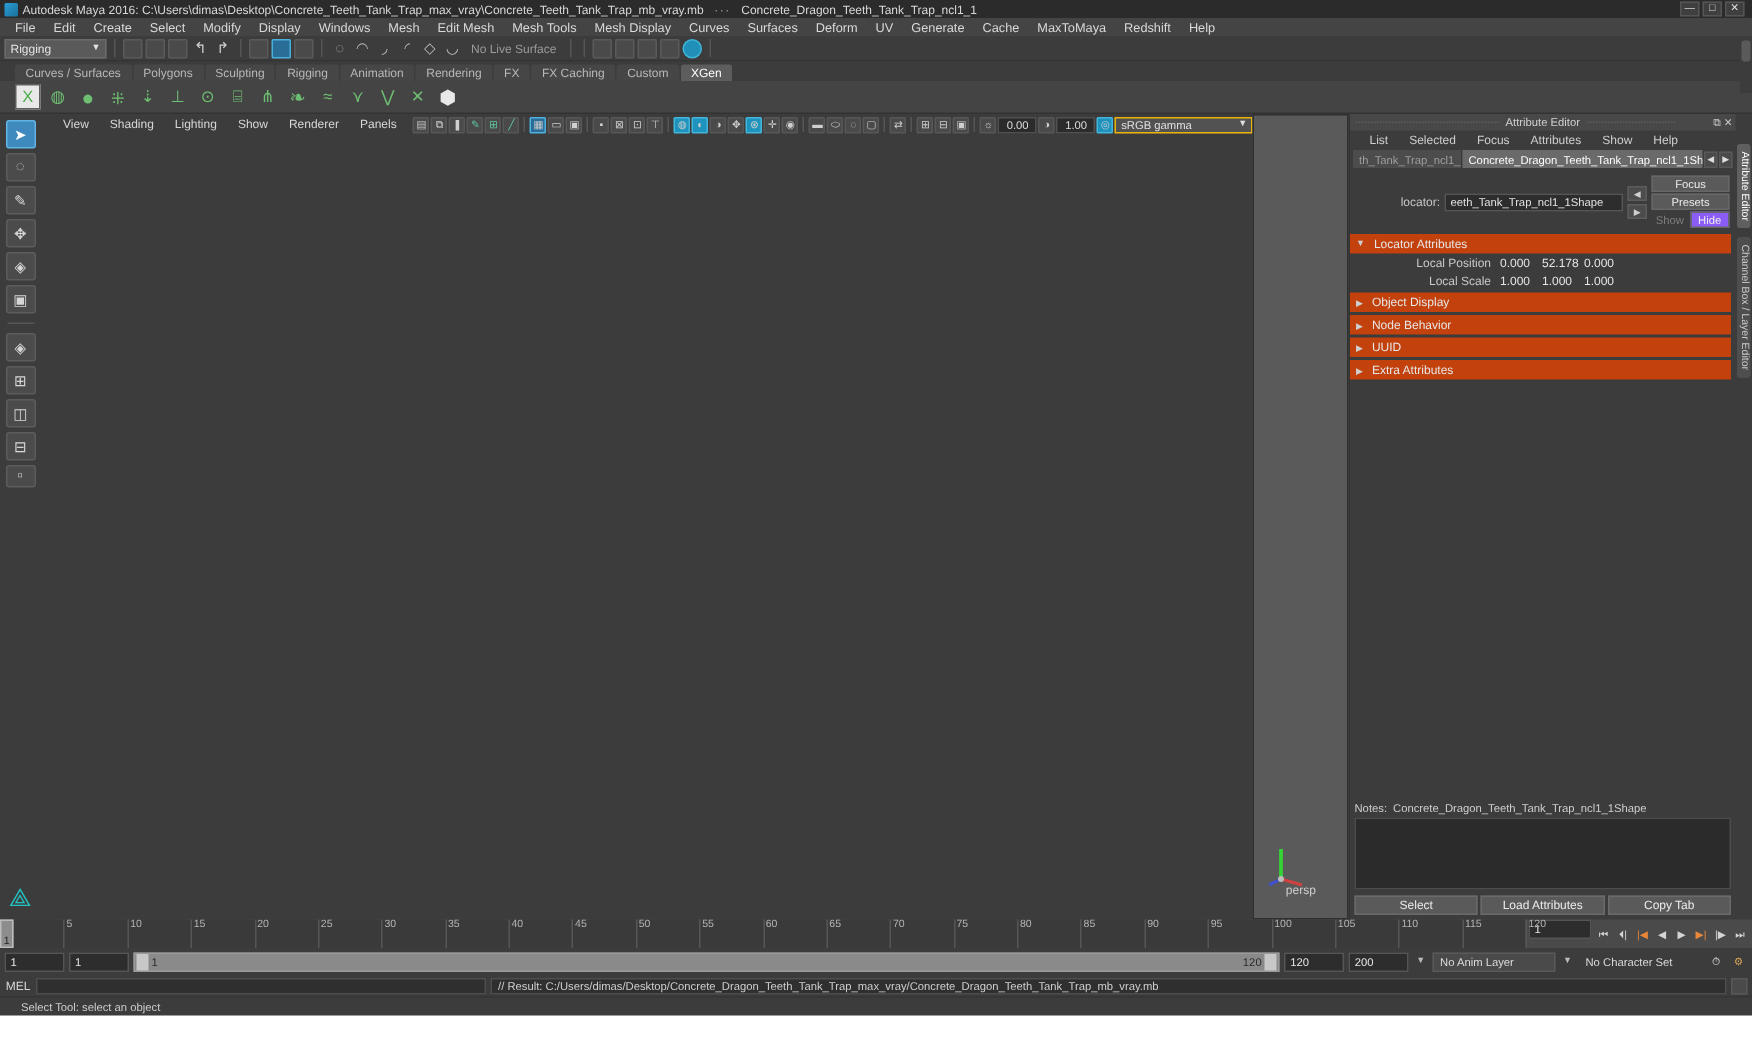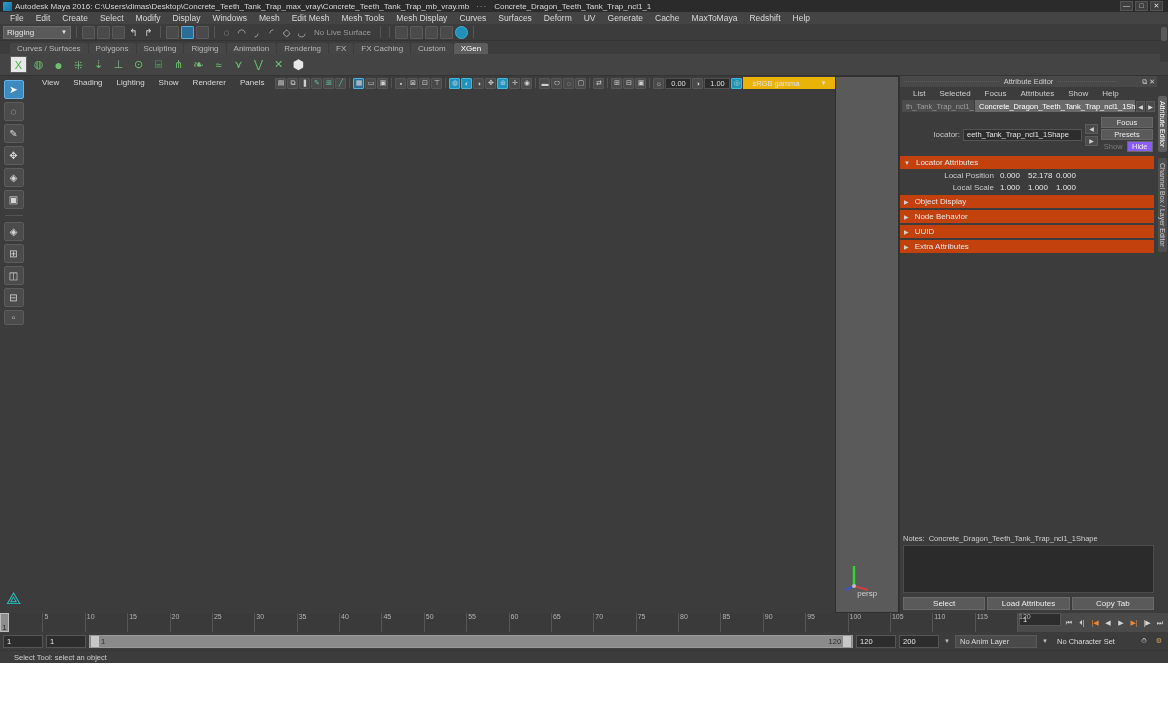--- a/index.html
+++ b/index.html
@@ -57,21 +57,21 @@
   .vpmenu{ height:12px; background:#3c3c3c; display:flex; align-items:center; padding-left:8px; font-size:8px;}
   .vpmenu span{ padding:0 7px; color:#d7d7d7;}
   .vptools{ height:14px;background:#3c3c3c; display:flex;align-items:center; gap:1px; padding-left:4px;}
   .vi{ width:11px;height:11px;background:#4a4a4a;border:1px solid #575757;border-radius:1px;flex:none;
        display:flex;align-items:center;justify-content:center;font-size:7px;color:#cfcfcf;}
   .vi.on{ background:#2a6d96;border-color:#4fb2de;}
   .vi.cy{ background:#1e93bd;border-color:#45b6da;}
   .vsep{ width:1px;height:10px;background:#555;margin:0 2px;}
   .vnum{ width:26px;height:11px;background:#2b2b2b;border:1px solid #505050;font-size:7.5px;color:#ddd;
          display:flex;align-items:center;justify-content:center;}
-  .gamma{ width:92px;height:11px;background:#525252;border:6px solid #eab308;display:flex;align-items:center;
+  .gamma{ width:92px;height:11px;background:#525252;border:1px solid #eab308;display:flex;align-items:center;
           justify-content:space-between;padding:0 3px;font-size:7.5px;color:#e0e0e0;}
 
   .viewport{ flex:1; background:#5a5a5a; position:relative; overflow:hidden; border:1px solid #2f2f2f;}
   .persp-label{ position:absolute;bottom:14px;left:0;right:0;text-align:center;font-size:8px;color:#d0d0d0;}
 
   
   .obj{ position:absolute; left:355px; top:132px; width:160px; height:245px; }
 
   
   .ae{ width:258px; background:#3c3c3c; display:flex; flex-direction:column; border-left:1px solid #333;}
@@ -578,20 +578,26 @@
       <div class="rnum">200</div>
       <span class="carr">▼</span>
       <div class="combo" style="width:82px;">No Anim Layer</div>
       <span class="carr">▼</span>
       <div class="combo" style="width:82px;border:none;background:transparent;">No Character Set</div>
       <div class="tbtn" style="color:#e6e6e6;">⏱</div>
       <div class="tbtn" style="color:#d7a25a;">⚙</div>
     </div>
   </div>
 
+  <div class="cmdline">
+    <div class="mel">MEL</div>
+    <div class="cmdinput"></div>
+    <div class="result">// Result: C:/Users/dimas/Desktop/Concrete_Dragon_Teeth_Tank_Trap_max_vray/Concrete_Dragon_Teeth_Tank_Trap_mb_vray.mb</div>
+    <div class="cmdicon"></div>
+  </div>
 
   <div class="helpline">Select Tool: select an object</div>
 
   <div class="scrollv">
     <div class="sb"></div>
   </div>
 </div>
 
 <div class="whitestrip"></div>
 

